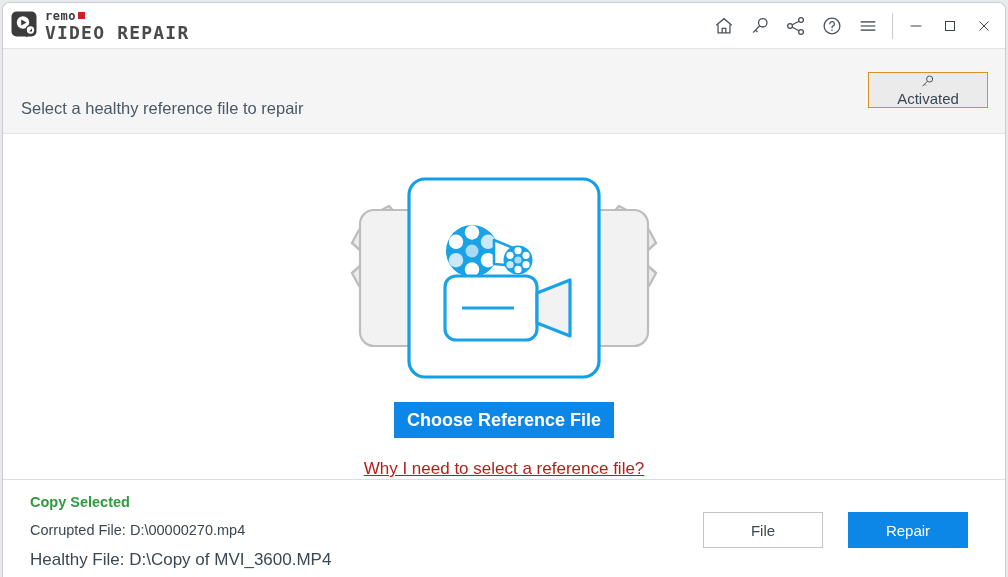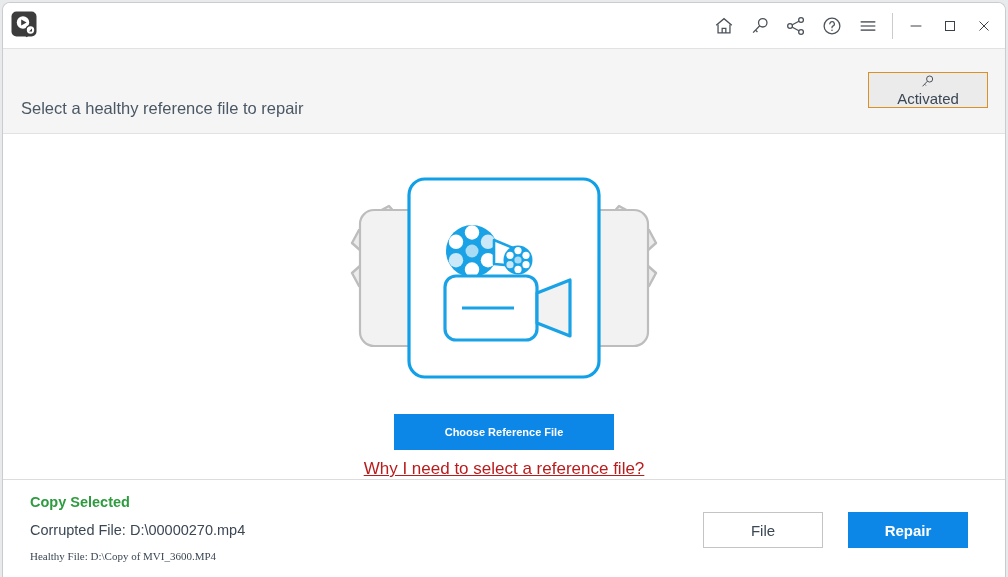--- a/index.html
+++ b/index.html
@@ -168,28 +168,28 @@
     transform: translateX(-50%);
     top: 42px;
     width: 404px;
     height: 204px;
   }
 
   .choose-btn {
     position: absolute;
     left: 50%;
     transform: translateX(-50%);
-    top: 280px;
+    top: 268px;
     width: 220px;
     height: 36px;
     background: #0c87e8;
     color: #ffffff;
     border: none;
     font-family: "Liberation Sans", sans-serif;
-    font-size: 11px;
+    font-size: 18px;
     font-weight: bold;
     cursor: pointer;
   }
 
   .why-link {
     position: absolute;
     left: 50%;
     transform: translateX(-50%);
     top: 325px;
     font-size: 17px;
@@ -222,23 +222,22 @@
     position: absolute;
     left: 27px;
     top: 42px;
     font-size: 14.5px;
     color: #3b4754;
   }
   .file-line-2 {
     position: absolute;
     left: 27px;
     top: 70px;
-    font-size: 11px;
+    font-size: 17px;
     color: #3b4754;
-    font-family: Liberation Serif, serif;
   }
   .back-btn {
     position: absolute;
     left: 700px;
     top: 32px;
     width: 120px;
     height: 36px;
     background: #ffffff;
     border: 1px solid #c4c4c4;
     color: #3b4754;
@@ -250,41 +249,48 @@
     position: absolute;
     left: 845px;
     top: 32px;
     width: 120px;
     height: 36px;
     background: #0c87e8;
     border: none;
     color: #ffffff;
     font-family: "Liberation Sans", sans-serif;
     font-size: 15px;
-    font-weight: bold;
+    font-weight: normal;
     cursor: pointer;
   }
 </style>
 </head>
 <body>
 
 <div id="app-window">
 
   <div class="titlebar">
 
     <div class="brand">
       <svg class="brand-mark" viewBox="0 0 30 30">
         <rect x="0.5" y="0.5" width="25" height="25" rx="5" fill="#3c3c3c"></rect>
         <circle cx="12" cy="11.5" r="6.2" fill="#ffffff"></circle>
         <path d="M10.2 8.4 L15.6 11.5 L10.2 14.6 Z" fill="#3c3c3c"></path>
         <circle cx="19.5" cy="19" r="5.2" fill="#3c3c3c"></circle>
         <circle cx="19.5" cy="19" r="3.7" fill="#ffffff"></circle>
         <path d="M18.1 20.4 L21 17.5 L21 20.4 Z" fill="#3c3c3c"></path>
         <rect x="14.2" y="22.2" width="4" height="1.8" transform="rotate(45 14.2 22.2)" fill="#3c3c3c"></rect>
       </svg>
+      <div class="brand-text">
+        <div class="brand-remo">
+          <span class="brand-remo-word">remo</span>
+          <span class="brand-dot"></span>
+        </div>
+        <div class="brand-title">VIDEO REPAIR</div>
+      </div>
     </div>
 
     <div class="titlebar-icons">
 
       <div class="ticon">
         <svg width="22" height="22" viewBox="0 0 24 24" fill="none" stroke="#4a5158" stroke-width="1.4">
           <path d="M3.5 11.2 L12 4 L20.5 11.2"></path>
           <path d="M5.5 10.4 V19.5 H18.5 V10.4"></path>
           <path d="M10 19.5 V14.5 H14 V19.5"></path>
         </svg>

